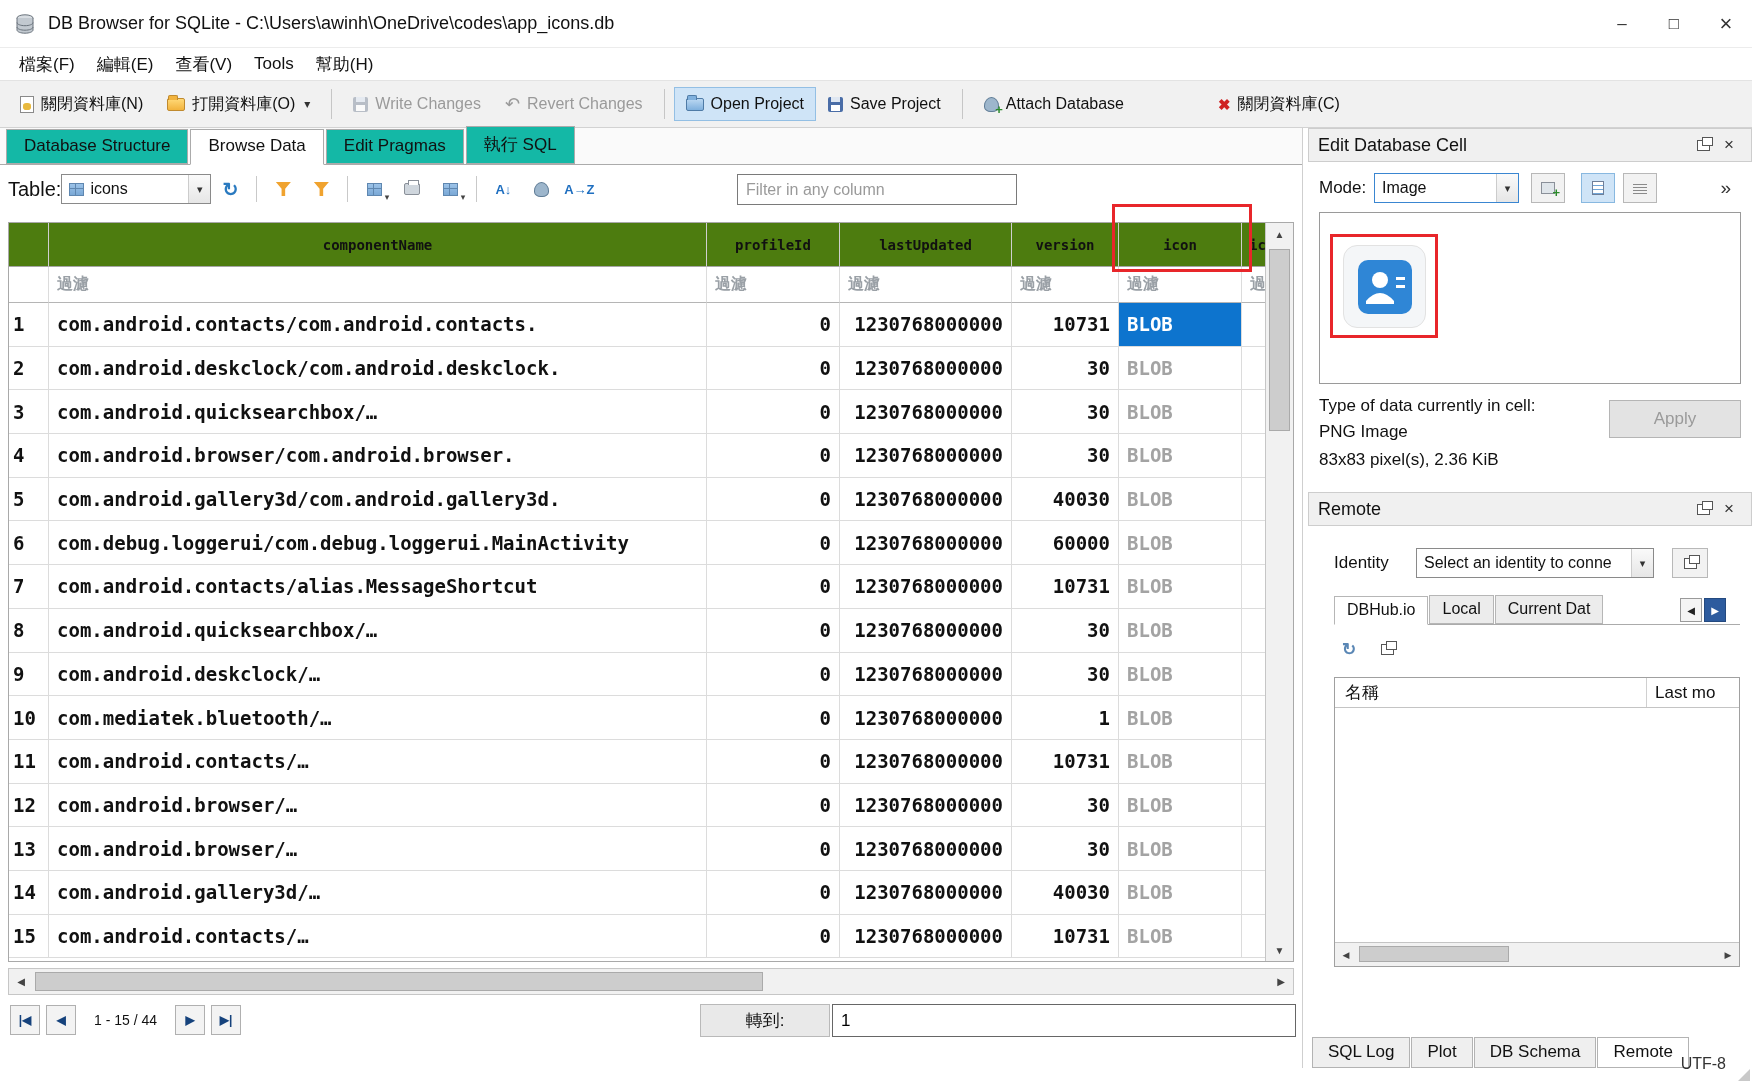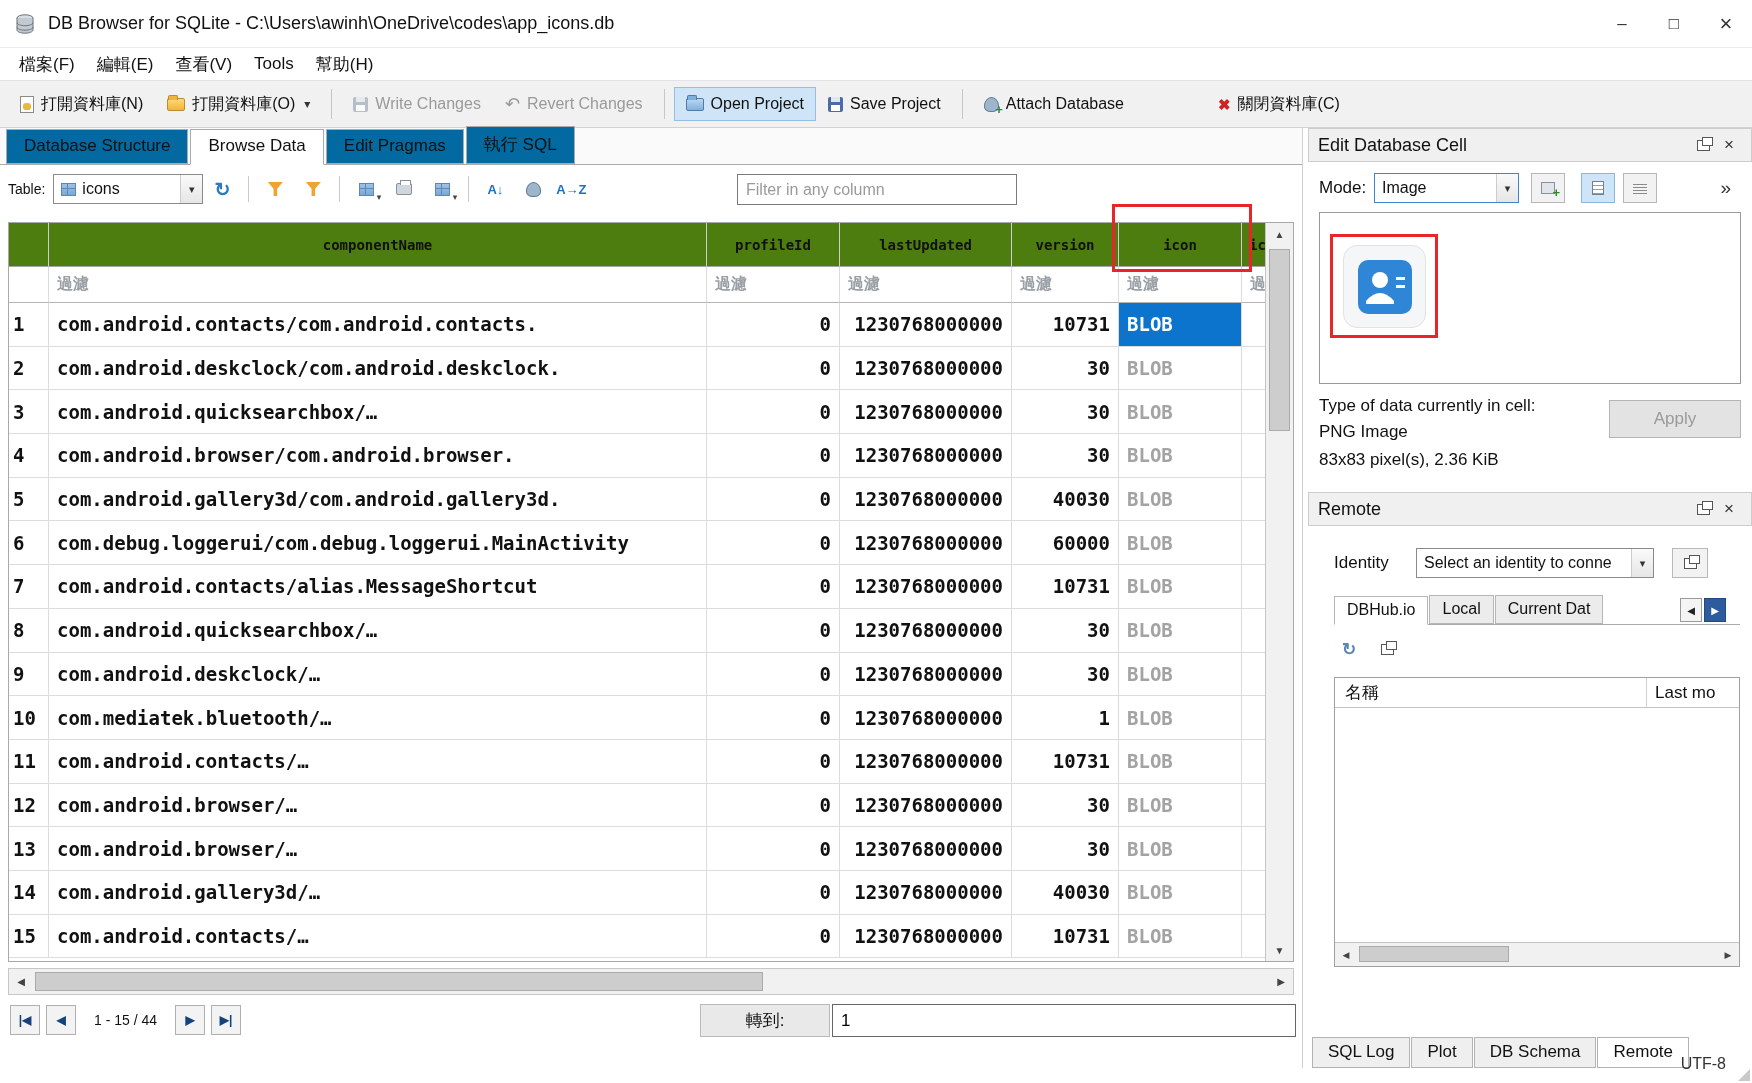--- a/index.html
+++ b/index.html
@@ -45,26 +45,26 @@
   .ic-floppy::after{content:"";position:absolute;bottom:1px;left:3px;width:9px;height:6px;background:#fff}
   .ic-floppy.gray{background:#9aa4b1;opacity:.65}
   .ic-revert{font-size:18px;color:#9a9a9a;line-height:1}
   .ic-db{width:15px;height:15px;background:#9db6cc;border:1px solid #5f7c96;border-radius:50% 50% 45% 45%/60% 60% 35% 35%;position:relative}
   .ic-db.plus::after{content:"+";position:absolute;right:-5px;bottom:-6px;color:#2b8a2b;font-weight:bold;font-size:13px}
   .ic-redx{color:#cf2222;font-size:15px;font-weight:bold;line-height:1}
 
   
   .tabbar{position:absolute;left:0;top:128px;width:1302px;height:37px;display:flex;align-items:flex-end;
           padding-left:6px;border-bottom:1px solid #ababab;background:#fafafa}
-  .tab{background:#0369a1;border:1px solid #ababab;margin-right:2px;padding:6px 17px 7px;font-size:17px;white-space:nowrap}
+  .tab{background:#14b8a6;border:1px solid #ababab;margin-right:2px;padding:6px 17px 7px;font-size:17px;white-space:nowrap}
   .tab.active{background:#fff;border-bottom:1px solid #fff;margin-bottom:-1px;padding-bottom:8px}
 
   
   .controlsrow{position:absolute;left:8px;top:172px;height:34px;display:flex;align-items:center}
-  .lbl{font-size:14px;margin-right:8px}
+  .lbl{font-size:20px;}
   .combo{display:flex;align-items:center;border:1px solid #8a8a8a;background:#fff;height:30px;font-size:16px;padding-left:7px}
   .combo .cval{white-space:nowrap;overflow:hidden}
   .arrowbox{margin-left:auto;width:22px;height:100%;display:flex;align-items:center;justify-content:center;
             border-left:1px solid #ccc;background:linear-gradient(#fafafa,#e6e6e6);font-size:11px;color:#333;flex:none}
   .tablecombo{width:150px;gap:6px}
   .sqbtn{width:34px;height:30px;border:1px solid transparent;display:flex;align-items:center;justify-content:center;margin:0 2px;position:relative}
   .sqbtn .mini-dd{position:absolute;right:1px;bottom:1px;font-size:9px;color:#444}
   .refresh{font-size:19px;color:#2a7ac0;font-weight:bold;line-height:1}
   .vsep2{width:1px;height:26px;background:#c9c9c9;margin:0 7px}
   .ic-funnel{width:15px;height:14px;background:#f0a32f;clip-path:polygon(0 0,100% 0,62% 48%,62% 100%,38% 100%,38% 48%)}
@@ -221,21 +221,21 @@
     <span class="mitem">檔案(F)</span>
     <span class="mitem">編輯(E)</span>
     <span class="mitem">查看(V)</span>
     <span class="mitem">Tools</span>
     <span class="mitem">幫助(H)</span>
   </div>
 
   <div class="toolbar">
     <div class="tbtn">
       <span class="ic ic-page"></span>
-      <span>打開資料庫(N)</span>
+      <span>關閉資料庫(N)</span>
     </div>
     <div class="tbtn">
       <span class="ic ic-folder"></span>
       <span>打開資料庫(O)</span>
       <span class="ddarrow">▾</span>
     </div>
     <div class="vsep"></div>
     <div class="tbtn disabled">
       <span class="ic ic-floppy gray"></span>
       <span>Write Changes</span>

